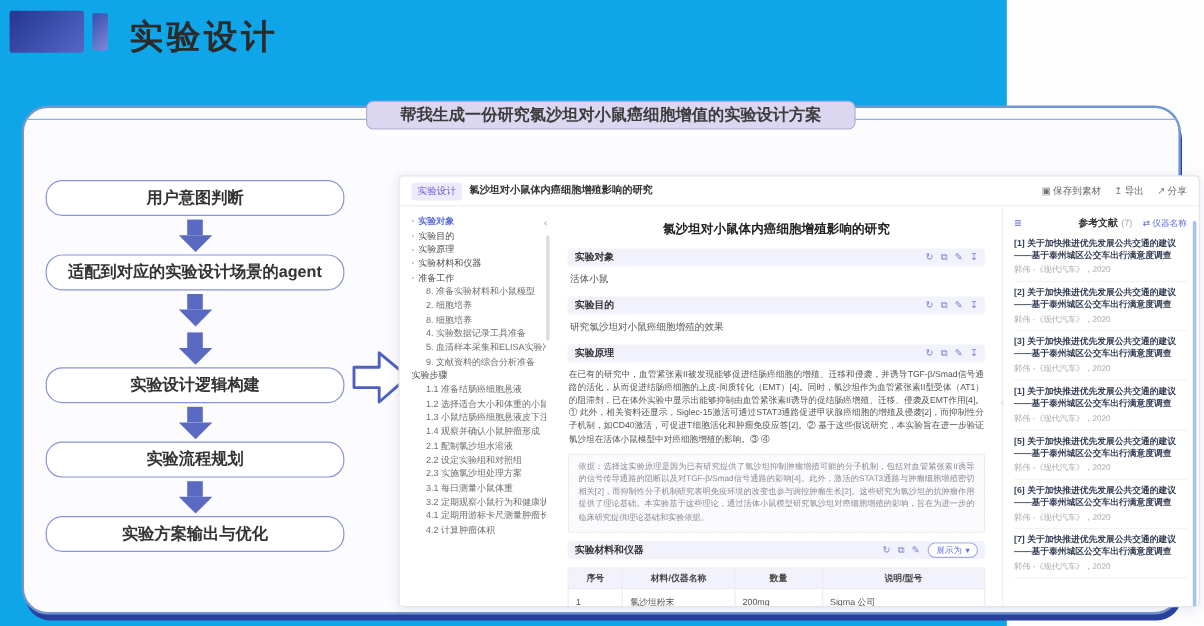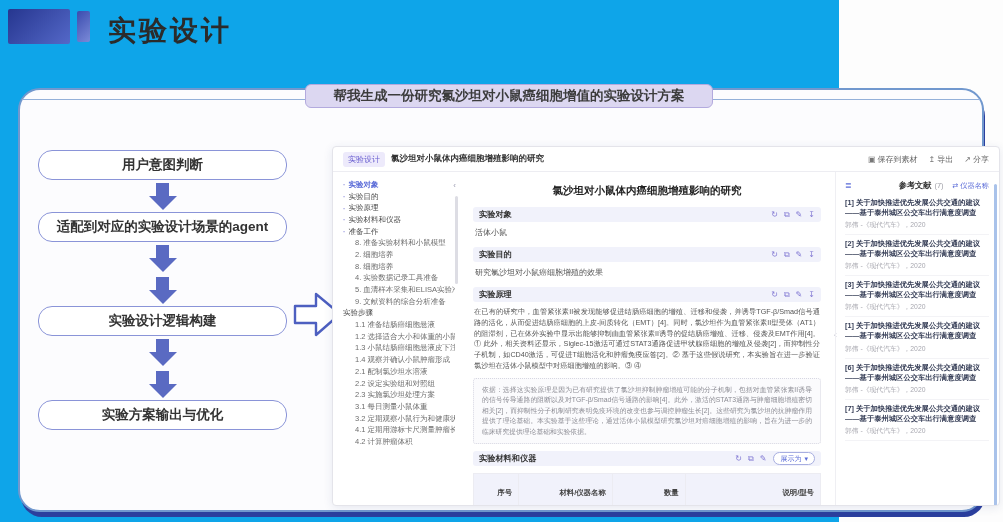--- a/index.html
+++ b/index.html
@@ -50,21 +50,21 @@
   .doc-h1 { text-align:center; font-size:10.5px; font-weight:bold; color:#222; margin:4px 0 9px; }
   .sec-bar { height:15px; background:#f1f2fb; border-radius:3px; display:flex; align-items:center; padding:0 6px; margin-top:7px; }
   .sec-label { font-size:8.2px; font-weight:bold; color:#333; }
   .sec-icons { margin-left:auto; display:flex; gap:6px; color:#837ad4; font-size:8px; }
   .sec-icons span { cursor:pointer; }
   .sec-content { font-size:8px; color:#555; padding:5px 2px 2px; }
   .principle-text { font-size:7.2px; color:#555; line-height:1.5; text-align:justify; padding:5px 1px 0; }
   .rationale-box { margin-top:6px; background:#fbfbfd; border:1px dotted #d7d7e2; border-radius:3px; padding:6px 8px; font-size:6.8px; color:#8b8b93; line-height:1.55; text-align:justify; }
   .view-btn { margin-left:7px; height:13px; display:flex; align-items:center; gap:3px; border:1px solid #a7aee0; border-radius:7px; background:#fff; color:#5b6cd8; font-size:7px; padding:0 6px; cursor:pointer; }
   .mat-table { width:100%; border-collapse:collapse; margin-top:7px; font-size:7.4px; color:#555; }
-  .mat-table th { background:#f1f2fb; font-weight:bold; color:#444; text-align:right; padding:14px 6px; border:1px solid #ececf2;margin-top:24px; }
+  .mat-table th { background:#f1f2fb; font-weight:bold; color:#444; text-align:center; padding:3px 6px; border:1px solid #ececf2;margin-top:24px; }
   .mat-table td { padding:6px 6px; border:1px solid #ececf2; vertical-align:top; line-height:1.4; }
   .main-collapse { position:absolute; right:-2px; top:158px; color:#9a9ab0; font-size:9px; cursor:pointer; }
 
   
   .refs { width:164px; border-left:1px solid #efeff3; padding:8px 10px 0 9px; position:relative; flex-shrink:0; }
   .refs-hd { display:flex; align-items:center; margin-bottom:3px; }
   .refs-hd .ic { color:#5b6cd8; font-size:8px; margin-right:3px; }
   .refs-title { font-size:8.2px; font-weight:bold; color:#333;margin-left:44px; }
   .refs-count { font-size:7.5px; color:#a0a0a8; margin-left:3px; }
   .refs-batch { margin-left:auto; display:flex; align-items:center; gap:2px; color:#5b6cd8; font-size:7.2px; cursor:pointer; }
@@ -99,20 +99,21 @@
       </div>
     <div class="flow-arrow">
         <div class="arrow-shaft"></div>
         <div class="arrow-head"></div>
       </div>
     <div class="flow-box">实验设计逻辑构建</div>
     <div class="flow-arrow">
         <div class="arrow-shaft"></div>
         <div class="arrow-head"></div>
       </div>
+    <div class="flow-box">实验流程规划</div>
     <div class="flow-arrow">
         <div class="arrow-shaft"></div>
         <div class="arrow-head"></div>
       </div>
     <div class="flow-box">实验方案输出与优化</div>
   </div>
 
   <svg class="big-arrow" width="52" height="50" viewBox="0 0 52 50">
     <polygon points="3,16 24,16 24,4 48,24 24,45 24,33 3,33" fill="#ffffff" stroke="#4d5fc0" stroke-width="2.4" stroke-linejoin="round"></polygon>
   </svg>
@@ -278,20 +279,24 @@
         </div>
         <div class="ref-item">
           <div class="ref-title">[3] 关于加快推进优先发展公共交通的建议——基于泰州城区公交车出行满意度调查</div>
           <div class="ref-meta">郭伟 -《现代汽车》，2020</div>
         </div>
         <div class="ref-item">
           <div class="ref-title">[1] 关于加快推进优先发展公共交通的建议——基于泰州城区公交车出行满意度调查</div>
           <div class="ref-meta">郭伟 -《现代汽车》，2020</div>
         </div>
         <div class="ref-item">
+          <div class="ref-title">[5] 关于加快推进优先发展公共交通的建议——基于泰州城区公交车出行满意度调查</div>
+          <div class="ref-meta">郭伟 -《现代汽车》，2020</div>
+        </div>
+        <div class="ref-item">
           <div class="ref-title">[6] 关于加快推进优先发展公共交通的建议——基于泰州城区公交车出行满意度调查</div>
           <div class="ref-meta">郭伟 -《现代汽车》，2020</div>
         </div>
         <div class="ref-item">
           <div class="ref-title">[7] 关于加快推进优先发展公共交通的建议——基于泰州城区公交车出行满意度调查</div>
           <div class="ref-meta">郭伟 -《现代汽车》，2020</div>
         </div>
       </div>
 
     </div>

